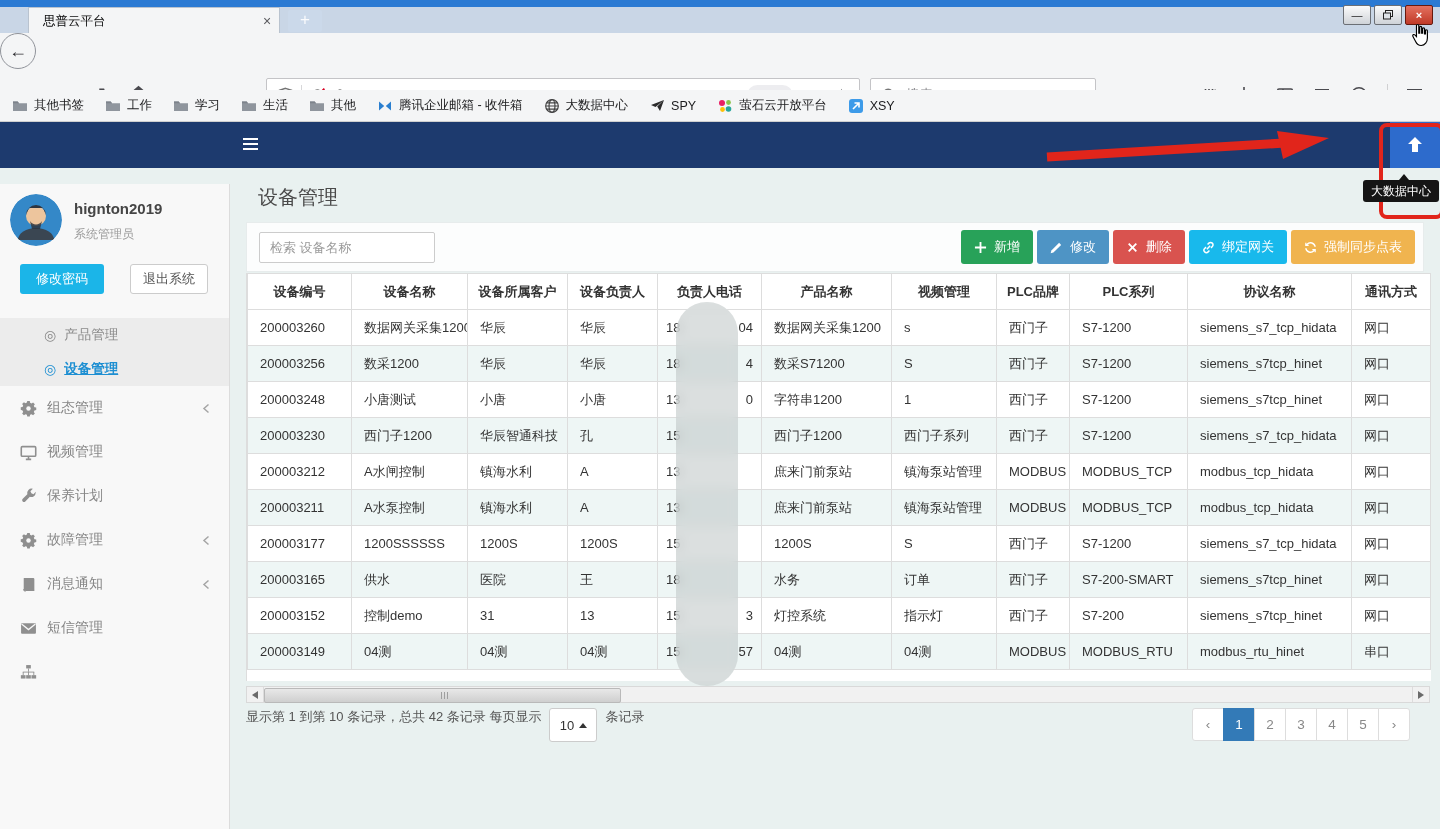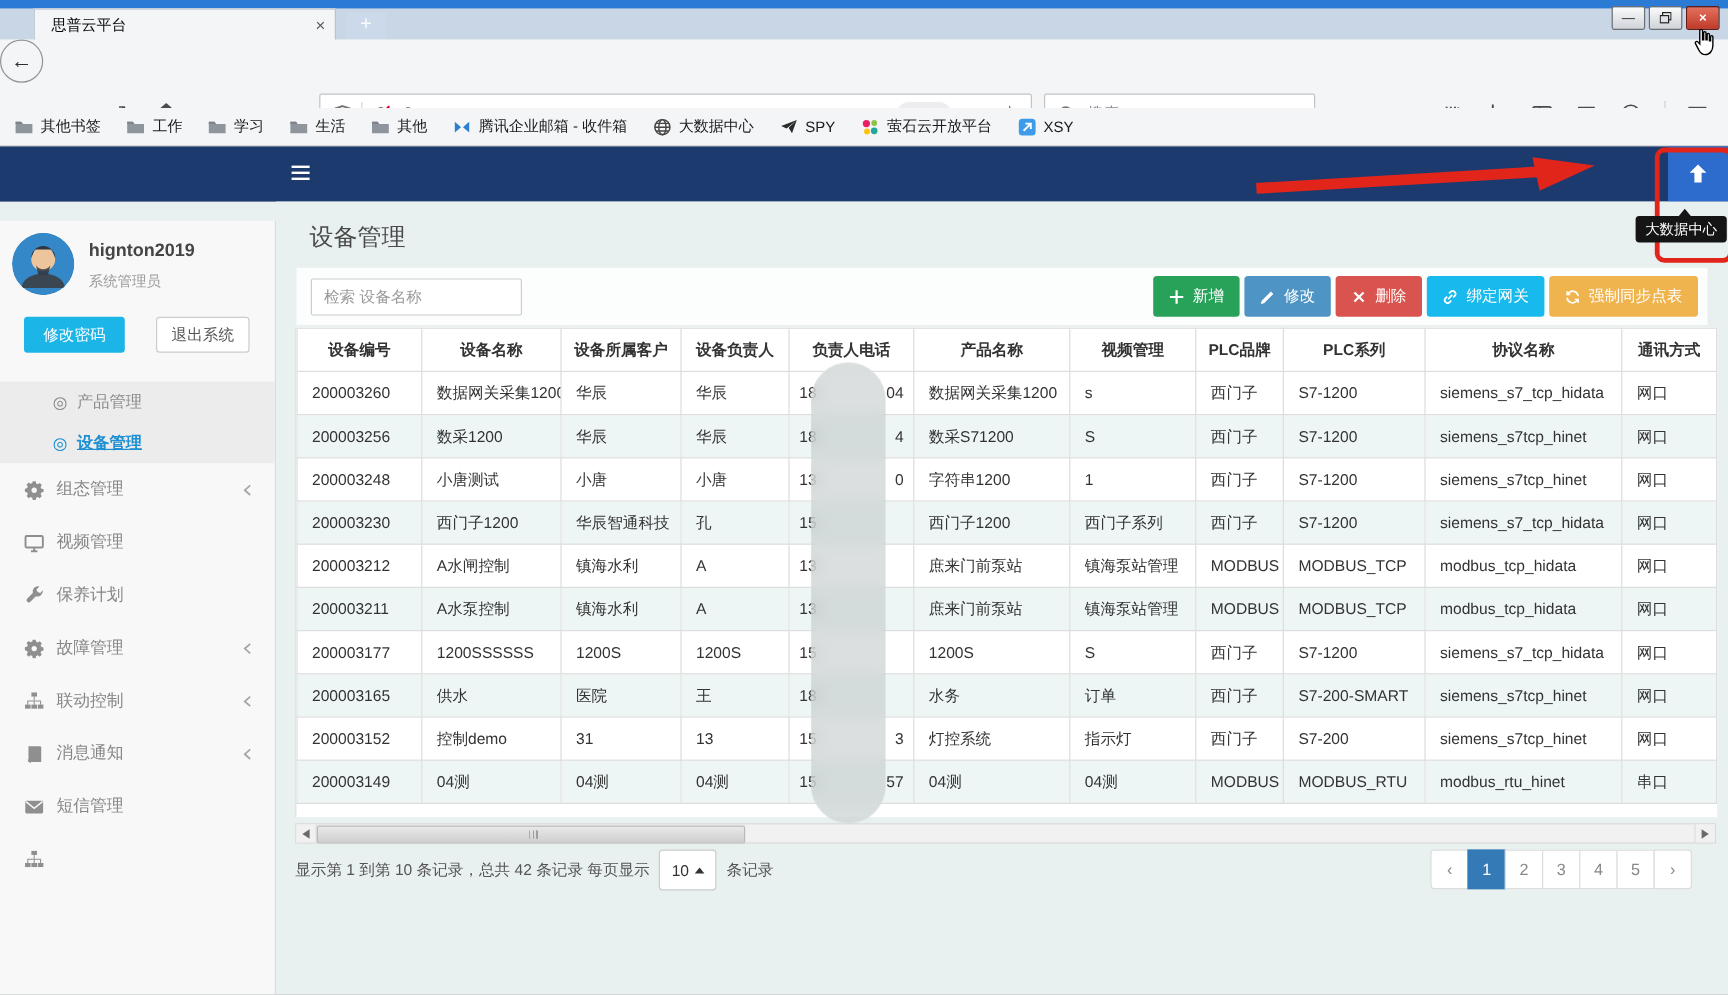--- a/index.html
+++ b/index.html
@@ -92,21 +92,21 @@
   
   #hscroll{position:absolute;left:16px;top:518px;width:1184px;height:17px;background:#f1f1f1;border:1px solid #d9d9d9;box-sizing:border-box;}
   .harrow{position:absolute;top:0;width:16px;height:15px;background:#f1f1f1;display:flex;align-items:center;justify-content:center;}
   .harrow.l{left:0;border-right:1px solid #dcdcdc;}
   .harrow.r{right:0;border-left:1px solid #dcdcdc;}
   .tri-l{width:0;height:0;border-style:solid;border-width:4px 6px 4px 0;border-color:transparent #6a6a6a transparent transparent;}
   .tri-r{width:0;height:0;border-style:solid;border-width:4px 0 4px 6px;border-color:transparent transparent transparent #6a6a6a;}
   #hthumb{position:absolute;left:17px;top:1px;width:355px;height:13px;background:linear-gradient(#e8e8e8,#cfcfcf);border:1px solid #b9b9b9;border-radius:2px;}
   #hthumb .grip{position:absolute;left:176px;top:3px;width:8px;height:7px;background:repeating-linear-gradient(90deg,#9f9f9f 0 1px,transparent 1px 3px);}
   
-  #summary{position:absolute;left:16px;top:540px;display:flex;align-items:center;gap:8px;font-size:13px;color:#555;}
+  #summary{position:absolute;left:16px;top:540px;display:flex;align-items:flex-start;gap:8px;font-size:13px;color:#555;}
   #pagesize{width:46px;height:32px;border:1px solid #ccc;border-radius:3px;background:#fff;display:flex;align-items:center;justify-content:center;gap:5px;font-size:13px;color:#333;}
   #pagesize .caret{width:0;height:0;border-left:4px solid transparent;border-right:4px solid transparent;border-bottom:5px solid #333;}
   #pagination{position:absolute;right:30px;top:540px;display:flex;}
   .pg{min-width:32px;height:33px;border:1px solid #ddd;background:#fff;color:#888;font-size:13.5px;display:flex;align-items:center;justify-content:center;margin-left:-1px;box-sizing:border-box;padding:0 4px;}
   .pg:first-child{border-radius:3px 0 0 3px;margin-left:0;}
   .pg:last-child{border-radius:0 3px 3px 0;}
   .pg.act{background:#337ab7;border-color:#337ab7;color:#fff;}
   
   #redrect{position:absolute;left:1379px;top:123px;width:57px;height:88px;border:4px solid #e1251b;border-radius:8px;z-index:30;}
   #tooltip{position:absolute;left:1363px;top:180px;width:76px;height:22px;background:#151515;border-radius:3px;color:#fff;font-size:12px;line-height:22px;text-align:center;z-index:31;}
@@ -386,39 +386,20 @@
           <span>保养计划</span>
         </div>
         <div class="mitem">
           <span class="ic"><span style="display: inline-flex; width: 100%; height: 100%;">
               <svg viewBox="0 0 16 16" style="width: 100%; height: 100%; display: block;">
                 <path d="M6.8 1h2.4l.3 1.7 1.4.6 1.4-1 1.7 1.7-1 1.4.6 1.4 1.7.3v2.4l-1.7.3-.6 1.4 1 1.4-1.7 1.7-1.4-1-1.4.6-.3 1.7H6.8l-.3-1.7-1.4-.6-1.4 1-1.7-1.7 1-1.4-.6-1.4L.7 9.2V6.8l1.7-.3.6-1.4-1-1.4L3.7 2l1.4 1 1.4-.6z" fill="currentColor"></path>
                 <circle cx="8" cy="8" r="2.1" fill="#f8f8f8"></circle>
               </svg>
             </span></span>
           <span>故障管理</span>
-          <span class="chev">
-            <svg viewBox="0 0 13 13" fill="none" stroke="currentColor" stroke-width="1.5">
-              <path d="M8.5 2.5L4 6.5l4.5 4"></path>
-            </svg>
-          </span>
-        </div>
-        <div class="mitem">
-          <span class="ic"><span style="display: inline-flex; width: 100%; height: 100%;">
-              <svg viewBox="0 0 16 16" fill="currentColor" style="width: 100%; height: 100%; display: block;">
-                <rect x="5.8" y="1" width="4.4" height="3.2"></rect>
-                <rect x="0.8" y="10.5" width="4.4" height="3.2"></rect>
-                <rect x="5.8" y="10.5" width="4.4" height="3.2"></rect>
-                <rect x="10.8" y="10.5" width="4.4" height="3.2"></rect>
-                <path d="M7.6 4.2h.8v3h-.8z"></path>
-                <path d="M2.6 7.2h10.8v.8H2.6z"></path>
-                <path d="M2.6 7.6h.8v3h-.8zM7.6 7.6h.8v3h-.8zM12.6 7.6h.8v3h-.8z"></path>
-              </svg>
-            </span></span>
-          <span>联动控制</span>
           <span class="chev">
             <svg viewBox="0 0 13 13" fill="none" stroke="currentColor" stroke-width="1.5">
               <path d="M8.5 2.5L4 6.5l4.5 4"></path>
             </svg>
           </span>
         </div>
         <div class="mitem">
           <span class="ic"><span style="display: inline-flex; width: 100%; height: 100%;">
               <svg viewBox="0 0 16 16" style="width: 100%; height: 100%; display: block;">
                 <path d="M3.5 1.8h9a1 1 0 011 1v11.4H5.5a2 2 0 01-2-2z" fill="currentColor"></path>

